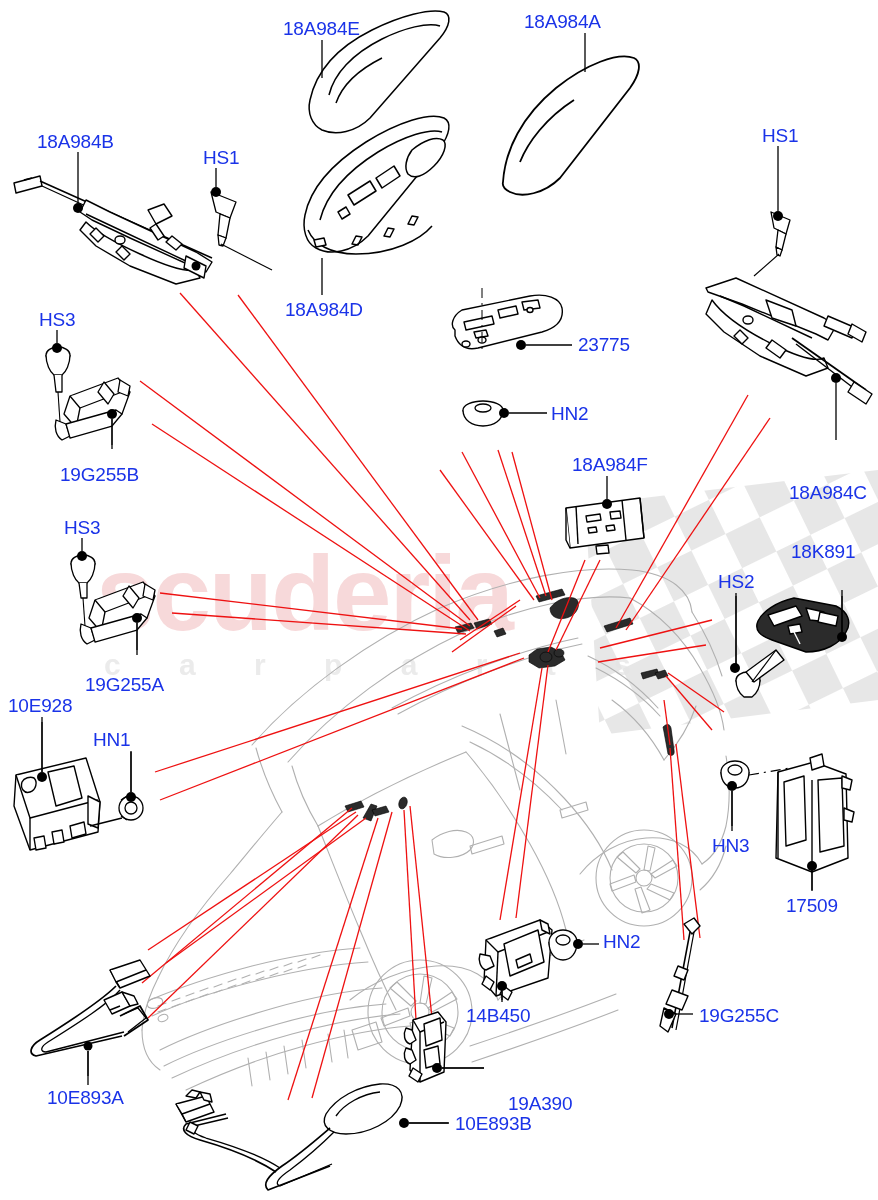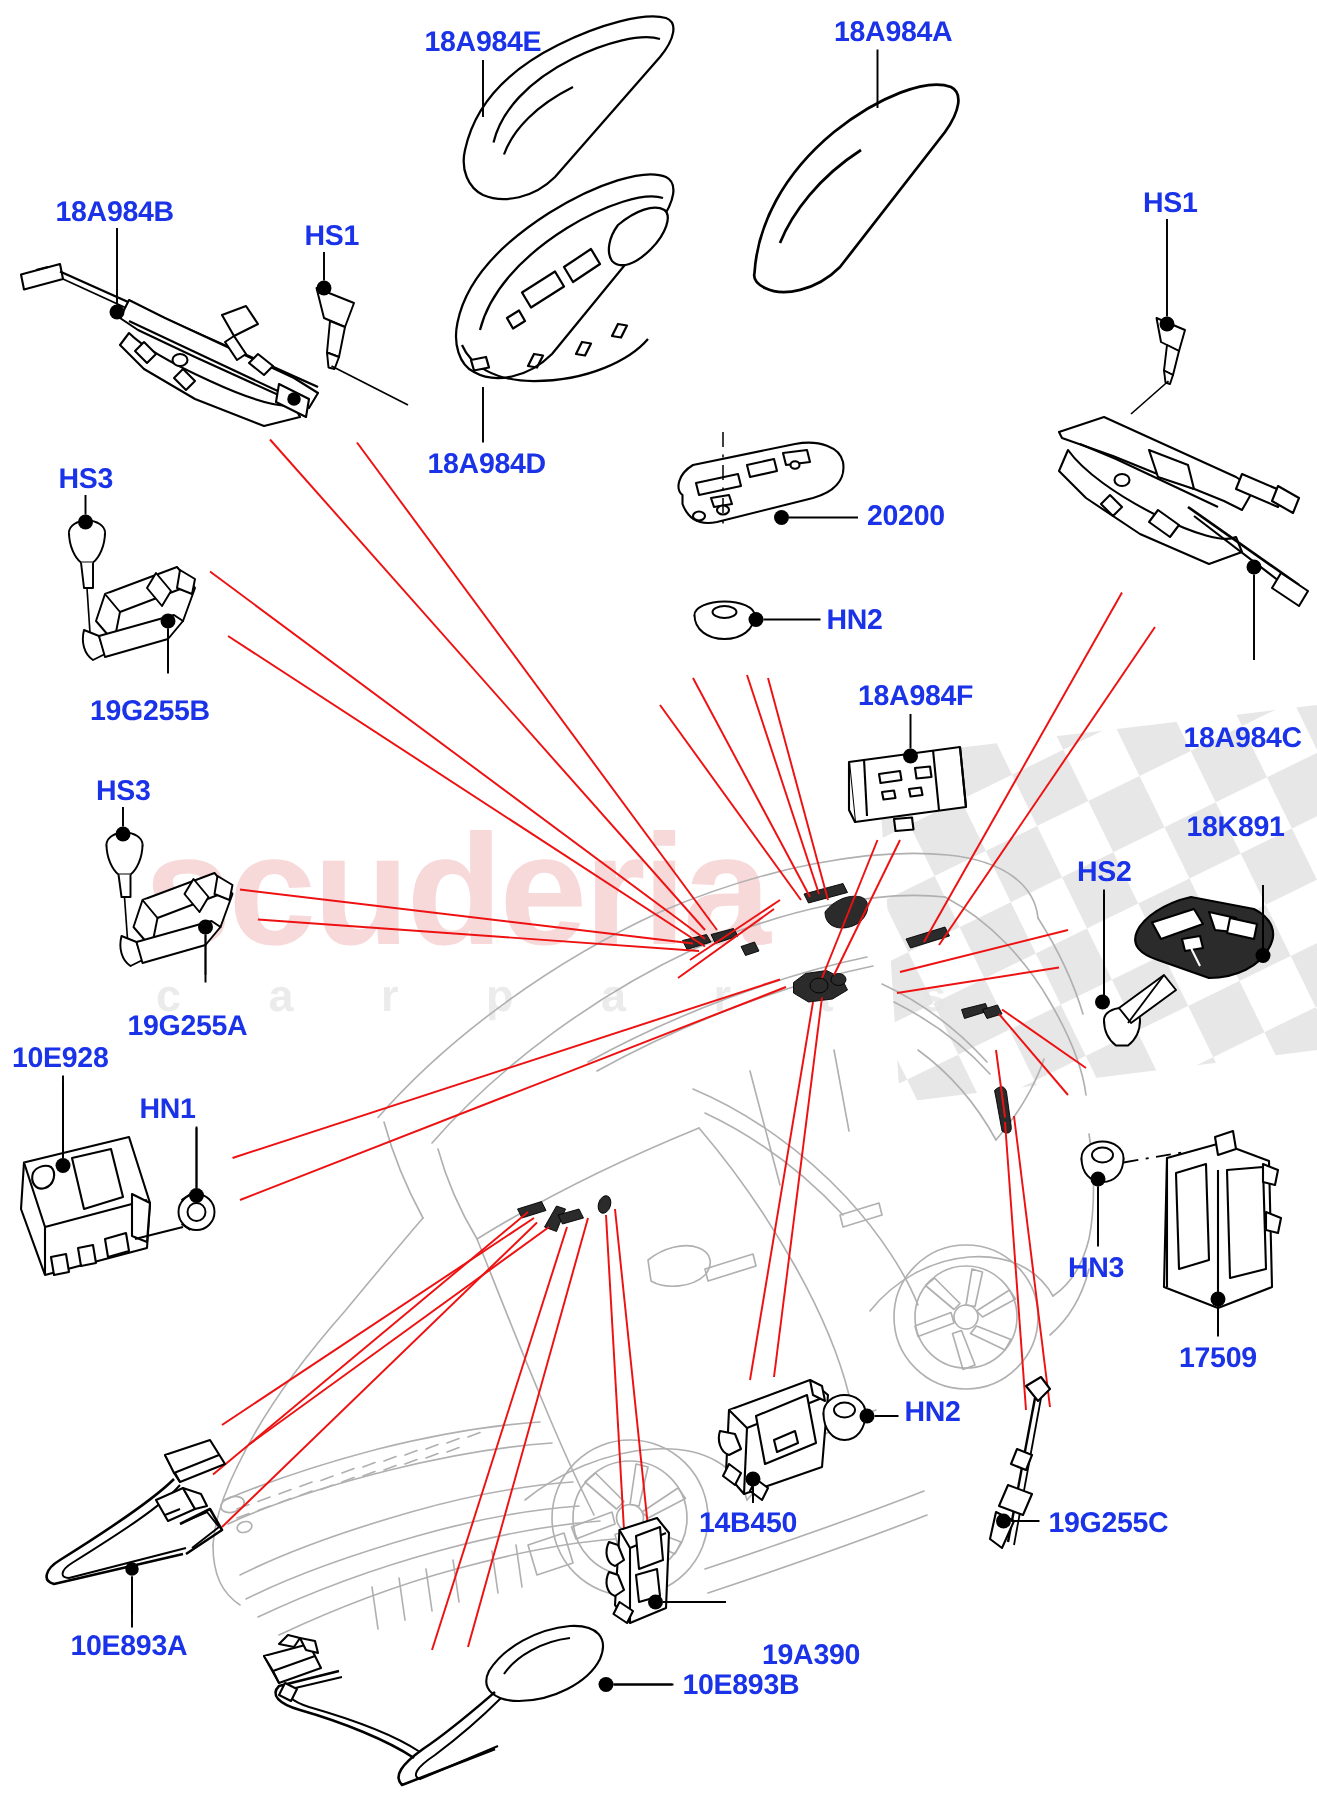--- a/index.html
+++ b/index.html
@@ -22,21 +22,21 @@
     left: 0;
     top: 0;
     width: 878px;
     height: 1200px;
   }
   .pn-label {
     position: absolute;
     color: #1a33e8;
     font-family: "Liberation Sans", sans-serif;
     font-size: 19px;
-    font-weight: 700;
+    font-weight: 400;
     letter-spacing: -0.2px;
     white-space: nowrap;
     line-height: 1;
   }
   
   .wm-scuderia {
     position: absolute;
     left: 96px;
     top: 541px;
     font-family: "Liberation Sans", sans-serif;
@@ -575,26 +575,26 @@
       <line x1="674" y1="1014" x2="693" y2="1014"></line>
       <line x1="442" y1="1068" x2="484" y2="1068"></line>
       <line x1="88" y1="1051" x2="88" y2="1085"></line>
       <line x1="409" y1="1123" x2="449" y2="1123"></line>
       <line x1="112" y1="419" x2="112" y2="449"></line>
       <line x1="137" y1="623" x2="137" y2="655"></line>
     </g>
   </svg>
 
   <div class="pn-label" style="left:283px; top:19px;">18A984E</div>
-  <div class="pn-label" style="left:556px; top:12px;">18A984A</div>
+  <div class="pn-label" style="left:524px; top:12px;">18A984A</div>
   <div class="pn-label" style="left:37px;  top:132px;">18A984B</div>
   <div class="pn-label" style="left:203px; top:148px;">HS1</div>
   <div class="pn-label" style="left:762px; top:126px;">HS1</div>
   <div class="pn-label" style="left:285px; top:300px;">18A984D</div>
-  <div class="pn-label" style="left:578px; top:335px;">20200</div>
+  <div class="pn-label" style="left:578px; top:335px;">23775</div>
   <div class="pn-label" style="left:39px;  top:310px;">HS3</div>
   <div class="pn-label" style="left:551px; top:404px;">HN2</div>
   <div class="pn-label" style="left:60px;  top:453px;margin-top:12px;">19G255B</div>
   <div class="pn-label" style="left:789px; top:443px;margin-top:40px;">18A984C</div>
   <div class="pn-label" style="left:572px; top:455px;">18A984F</div>
   <div class="pn-label" style="left:64px;  top:518px;">HS3</div>
   <div class="pn-label" style="left:718px; top:572px;">HS2</div>
   <div class="pn-label" style="left:791px; top:542px;">18K891</div>
   <div class="pn-label" style="left:85px;  top:659px;margin-top:16px;">19G255A</div>
   <div class="pn-label" style="left:8px;   top:696px;">10E928</div>

